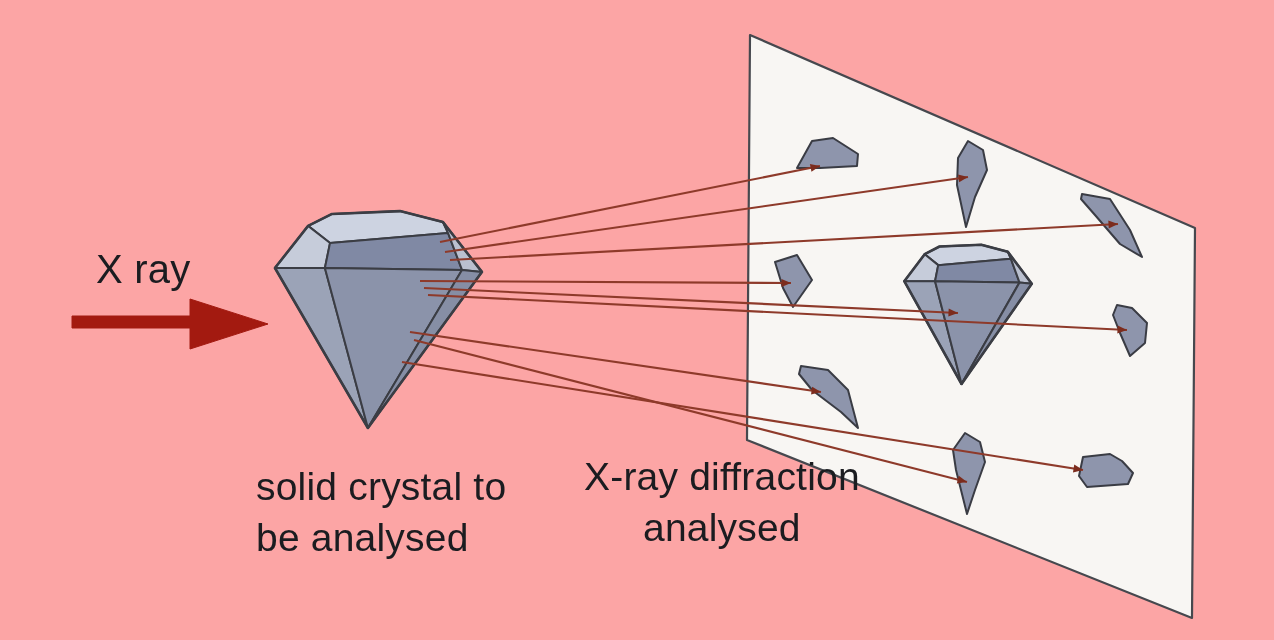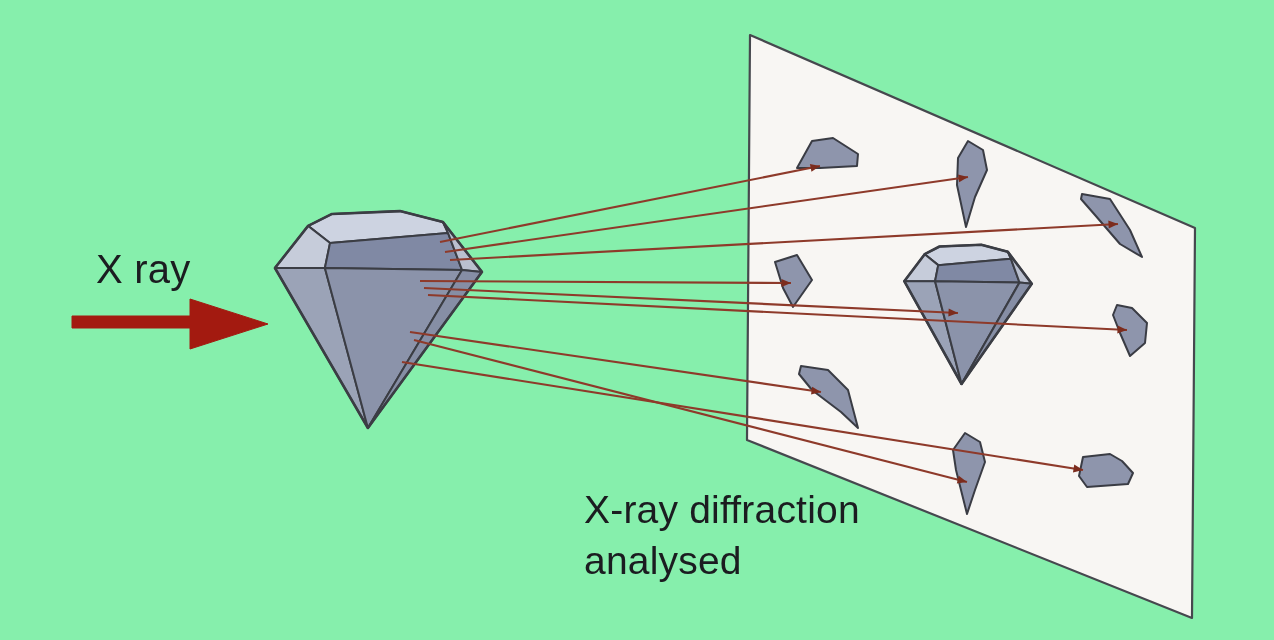--- a/index.html
+++ b/index.html
@@ -4,26 +4,26 @@
 <style>
   html,body{margin:0;padding:0;background:#e8e6e3;}
   .stage{
     position:relative;width:1274px;height:640px;overflow:hidden;
     font-family:"Liberation Sans",sans-serif;
   }
   .stage svg{position:absolute;left:0;top:0;width:1274px;height:640px;}
   .lbl{position:absolute;white-space:nowrap;font-weight:normal;letter-spacing:0.2px;}
   .lbl-beam{left:96px;top:247px;font-size:40px;}
   .lbl-crystal{left:256px;top:461px;font-size:39px;line-height:1.32;}
-  .lbl-pattern{left:584px;top:484px;font-size:39px;line-height:1.32;}
+  .lbl-pattern{left:584px;top:451px;font-size:39px;line-height:1.32;text-align:center;}
 </style>
 </head>
 <body>
 
-<div class="stage" id="stage" style="background: #86efac; color: rgb(27, 28, 32);">
+<div class="stage" id="stage" style="background: #fca5a5; color: rgb(27, 28, 32);">
   <svg id="scene-svg" viewBox="0 0 1274 640">
       <defs>
         <marker id="rayhead" markerUnits="userSpaceOnUse" markerWidth="11" markerHeight="9" refX="10" refY="4.5" orient="auto">
           <path d="M0.5,0.5 L10,4.5 L0.5,8.5 Z" fill="#7c2c1d"></path>
         </marker>
       </defs>
       <polygon points="750,35 1195,228 1192,618 747,440" fill="#f8f6f3" stroke="#46484e" stroke-width="2.2" stroke-linejoin="round"></polygon>
       <g transform="translate(268,210) scale(2.24,2.18)">
         <polygon points="17.9,7.3 28.6,1.8 58.9,0.5 78.1,5.5 80.4,10.6 27.7,15.1" fill="#cdd3e1" stroke="#3b3d44" stroke-width="2" stroke-linejoin="round" vector-effect="non-scaling-stroke"></polygon>
         <polygon points="3.1,26.6 17.9,7.3 27.7,15.1 25.4,26.6" fill="#c6ccda" stroke="#3b3d44" stroke-width="2" stroke-linejoin="round" vector-effect="non-scaling-stroke"></polygon>
@@ -57,17 +57,21 @@
       <line x1="450" y1="260" x2="1118" y2="224" stroke="#8e3a2a" stroke-width="2.1" marker-end="url(#rayhead)"></line>
       <line x1="420" y1="281" x2="791" y2="283" stroke="#8e3a2a" stroke-width="2.1" marker-end="url(#rayhead)"></line>
       <line x1="424" y1="288" x2="958" y2="313" stroke="#8e3a2a" stroke-width="2.1" marker-end="url(#rayhead)"></line>
       <line x1="428" y1="295" x2="1127" y2="330" stroke="#8e3a2a" stroke-width="2.1" marker-end="url(#rayhead)"></line>
       <line x1="410" y1="332" x2="821" y2="392" stroke="#8e3a2a" stroke-width="2.1" marker-end="url(#rayhead)"></line>
       <line x1="414" y1="340" x2="967" y2="482" stroke="#8e3a2a" stroke-width="2.1" marker-end="url(#rayhead)"></line>
       <line x1="402" y1="362" x2="1083" y2="470" stroke="#8e3a2a" stroke-width="2.1" marker-end="url(#rayhead)"></line>
       <polygon points="72,316 190,316 190,299 268,324 190,349 190,328 72,328" fill="#a31a10" stroke="#a31a10" stroke-width="1" stroke-linejoin="round"></polygon>
     </svg>
   <div class="lbl lbl-beam">X ray</div>
+  <div class="lbl lbl-crystal">
+    <span>solid crystal to</span><br>
+    <span>be analysed</span>
+  </div>
   <div class="lbl lbl-pattern">
     <span>X-ray diffraction</span><br>
     <span>analysed</span>
   </div>
 </div>
 
 </body></html>

